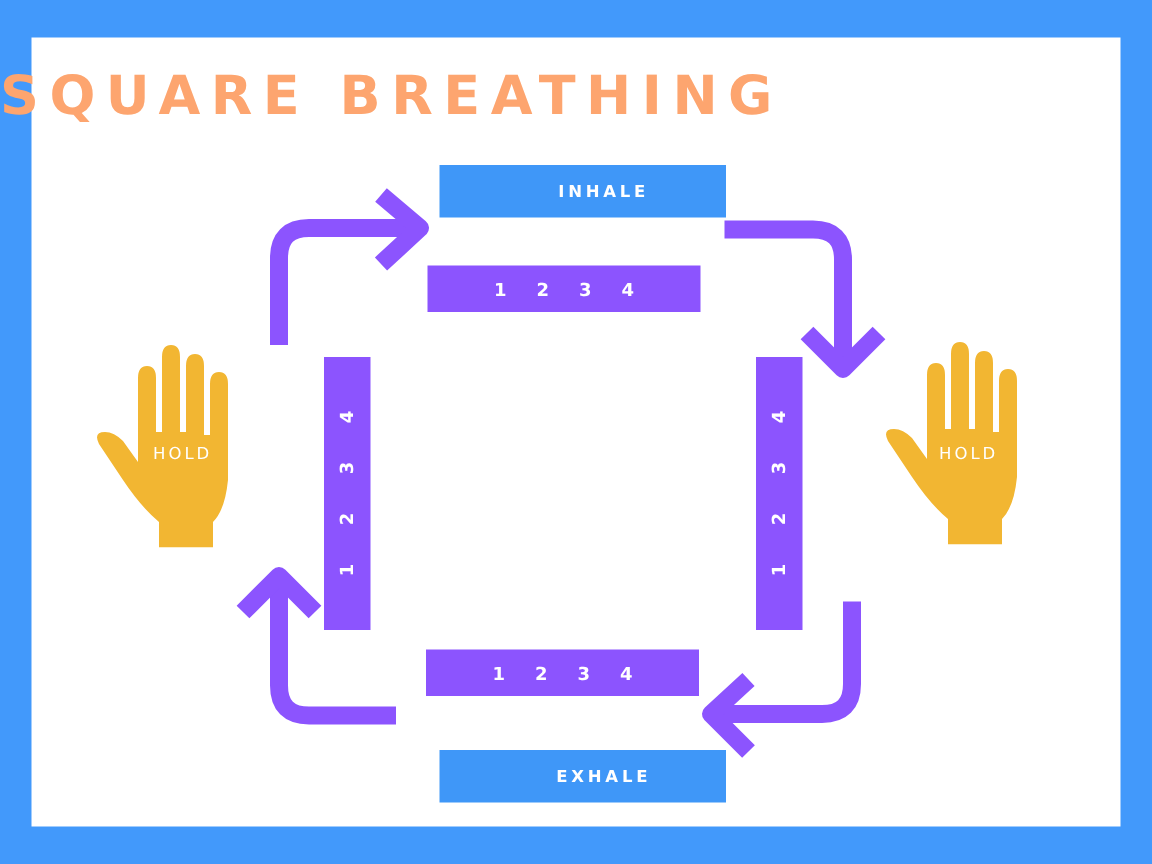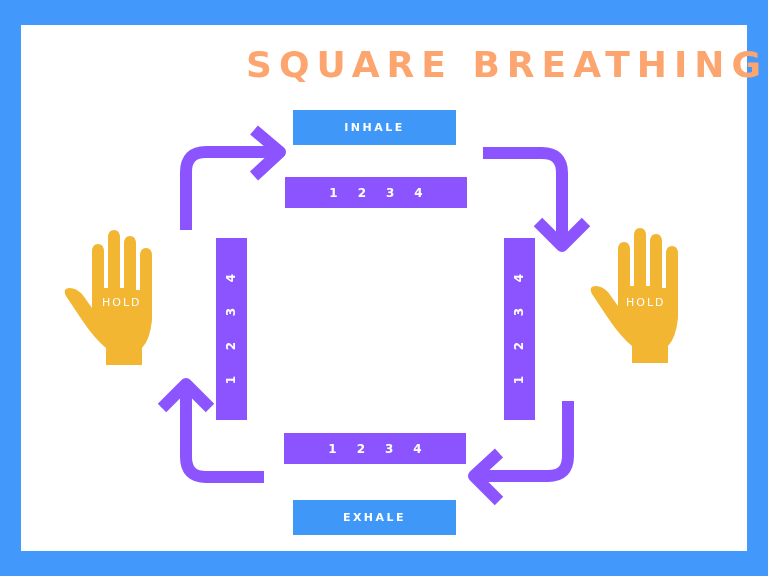--- a/index.html
+++ b/index.html
@@ -1,19 +1,19 @@
 <!DOCTYPE html>
 <html><head>
 <meta charset="utf-8">
 <style>
   html, body { margin:0; padding:0; }
   body { width:768px; height:576px; background:#4299fb; position:relative; overflow:hidden; font-family:"DejaVu Sans", sans-serif; }
   .card { position:absolute; left:21px; top:25px; width:726px; height:526px; background:#ffffff; }
-  .title { position:absolute; left:0; top:44px; width:768px; text-align:right; font-weight:bold; font-size:36px; letter-spacing:7px; color:#fda56f; }
-  .label-box { position:absolute; background:#3f97f8; color:#fff; font-weight:bold; font-size:11px; letter-spacing:2.5px; display:flex; align-items:center; justify-content:center; }
+  .title { position:absolute; left:0; top:44px; width:768px; text-align:left; font-weight:bold; font-size:36px; letter-spacing:7px; color:#fda56f; }
+  .label-box { position:absolute; background:#3f97f8; color:#fff; font-weight:bold; font-size:11px; letter-spacing:2.5px; display:flex; align-items:center; justify-content:center;padding-left:28px; }
   .bar { position:absolute; background:#8c54fe; color:#fff; font-size:12px; font-weight:bold; display:flex; align-items:center; justify-content:center; }
   .bar.h span { margin:0 10px; }
   .bar.v { flex-direction:column-reverse; }
   .bar.v span { transform:rotate(-90deg); margin:10px 0; display:block; }
   svg.arrows { position:absolute; left:0; top:0; }
   .hand { position:absolute; }
   .hold { position:absolute; color:#fff; font-weight:normal; font-size:11px; letter-spacing:2px; }
 </style>
 </head>
 <body>

